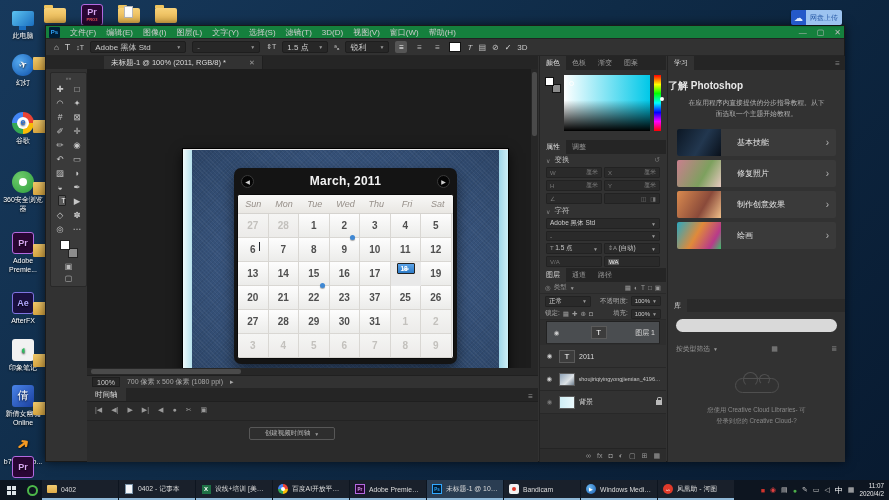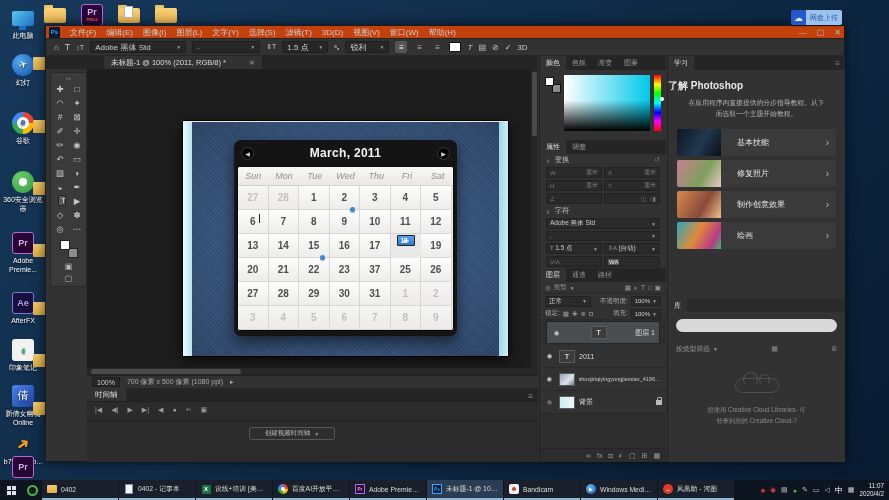--- a/index.html
+++ b/index.html
@@ -41,21 +41,21 @@
   .topicons{position:absolute;left:42px;top:3px;display:flex;gap:11px;z-index:1;}
   .topicons .ic{width:26px;height:24px;display:flex;align-items:center;justify-content:center;}
   .badge{position:absolute;left:791px;top:10px;height:15px;display:flex;align-items:center;z-index:3;
     border-radius:2px;overflow:hidden;box-shadow:0 1px 2px rgba(0,0,0,.4);}
   .badge .bic{width:15px;height:15px;background:#2559c9;color:#dce9ff;font-size:9px;display:flex;align-items:center;justify-content:center;}
   .badge .btxt{height:15px;background:#9cc3f0;color:#2a5ca8;font-size:7px;display:flex;align-items:center;padding:0 4px;}
 
   
   .ps{position:absolute;left:45px;top:25px;width:800px;height:437px;background:#323232;z-index:2;
     border:1px solid #1a1a1a;box-shadow:0 0 10px rgba(0,0,0,.65);}
-  .menubar{position:absolute;left:0;top:0;width:798px;height:13px;background:#c2410c;border-bottom:1px solid #222;
+  .menubar{position:absolute;left:0;top:0;width:798px;height:13px;background:#15803d;border-bottom:1px solid #222;
     display:flex;align-items:center;font-size:8px;color:#ccc;padding-left:3px;}
   .pslogo{width:11px;height:11px;background:#001e36;color:#31a8ff;font-size:6px;font-weight:bold;
     display:flex;align-items:center;justify-content:center;border-radius:1px;margin-right:5px;}
   .mi{padding:0 5px;height:13px;display:flex;align-items:center;}
   .winctl{position:absolute;right:3px;top:0;display:flex;gap:10px;font-size:8px;color:#bbb;align-items:center;height:13px;}
   .optbar{position:absolute;left:0;top:13px;width:798px;height:17px;background:#323232;border-bottom:1px solid #262626;
     display:flex;align-items:center;gap:6px;padding:0 8px;font-size:8px;color:#c8c8c8;}
   .obx{background:#272727;border:1px solid #1e1e1e;border-radius:2px;height:12px;display:flex;align-items:center;
     padding:0 4px;gap:4px;color:#ccc;}
   .caret{font-size:5px;color:#999;}
@@ -78,21 +78,21 @@
   .swatches .bgc{position:absolute;right:1px;bottom:1px;width:10px;height:10px;background:#8c8c8c;border:1px solid #222;}
   .swatches .fgc{position:absolute;left:1px;top:1px;width:10px;height:10px;background:#fff;border:1px solid #222;}
   .trow-b{height:12px;display:flex;align-items:center;justify-content:center;font-size:8px;color:#bbb;}
 
   
   .canvas{position:absolute;left:41px;top:43px;width:451px;height:306px;background:#1d1d1d;overflow:hidden;}
   .vscroll{position:absolute;right:0;top:0;width:7px;height:306px;background:#272727;}
   .vscroll i{position:absolute;left:1px;top:3px;width:5px;height:64px;background:#4a4a4a;border-radius:2px;}
   .hscroll{position:absolute;left:0;bottom:0;width:444px;height:7px;background:#272727;}
   .hscroll i{position:absolute;top:1px;left:4px;height:5px;width:150px;background:#4a4a4a;border-radius:2px;}
-  .doc{position:absolute;left:96px;top:52px;width:325px;height:235px;border-top:1px solid #e9e9e9;
+  .doc{position:absolute;left:96px;top:80px;width:325px;height:235px;border-top:1px solid #e9e9e9;
     box-shadow:0 0 0 1px #000,0 4px 12px rgba(0,0,0,.8);text-decoration:underline;}
   .strip{position:absolute;top:0;bottom:0;width:9px;}
   .strip.l{left:0;background:linear-gradient(90deg,#f0fafc,#b6e1ec);}
   .strip.r{right:0;background:linear-gradient(90deg,#9fd6e8,#cdeef6);}
   .denim{position:absolute;left:9px;right:9px;top:0;bottom:0;background:
     repeating-linear-gradient(45deg,rgba(255,255,255,.045) 0 1px,rgba(0,0,0,0) 1px 3px),
     repeating-linear-gradient(-45deg,rgba(0,0,0,.06) 0 1px,rgba(0,0,0,0) 1px 3px),
     radial-gradient(ellipse at center,#40608a 0%,#36527a 60%,#2c4466 100%);}
   .cursor-mark{position:absolute;left:67px;top:92px;width:1px;height:9px;background:#20262e;}
 

